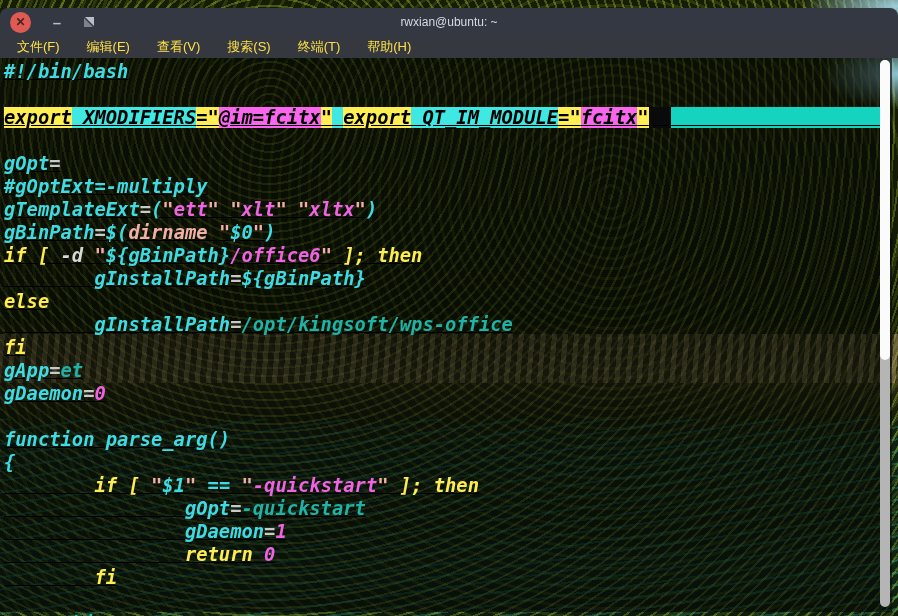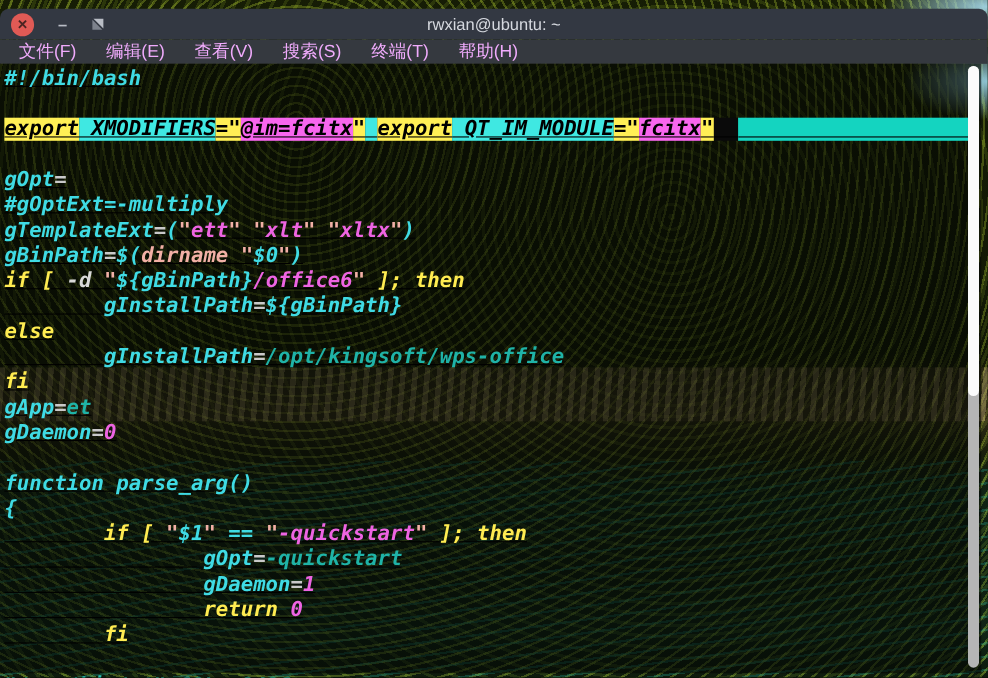--- a/index.html
+++ b/index.html
@@ -26,25 +26,25 @@
     background:#333842;border-radius:8px 8px 0 0;display:flex;align-items:center;}
   .win-btn{display:flex;align-items:center;justify-content:center;}
   .close-btn{width:21px;height:21px;border-radius:50%;background:#e05a55;margin-left:10px;
     color:#4a2321;font-size:12px;font-weight:bold;line-height:1;}
   .min-btn{width:22px;height:21px;margin-left:15px;color:#b9bdc5;font-size:15px;font-weight:bold;}
   .max-btn{width:10px;height:10px;margin-left:16px;position:relative;}
   .max-btn:before{content:"";position:absolute;right:0;top:0;border-style:solid;
     border-width:0 9px 9px 0;border-color:transparent #b9bdc5 transparent transparent;}
   .max-btn:after{content:"";position:absolute;left:0;bottom:0;border-style:solid;
     border-width:9px 0 0 9px;border-color:transparent transparent transparent #7d828c;}
-  .title-text{position:absolute;left:0;right:0;text-align:center;color:#d6d9df;font-size:15px;}
+  .title-text{position:absolute;left:0;right:0;text-align:center;color:#d6d9df;font-size:12px;}
 
   .menubar{position:absolute;left:0;top:36px;width:898px;height:22px;background:#35393f;
     display:flex;align-items:center;padding-left:10px;box-sizing:border-box;}
-  .menu-item{color:#f0abfc;font-size:16px;padding:0 7px;margin-right:13px;white-space:nowrap;}
+  .menu-item{color:#fde047;font-size:13px;padding:0 7px;margin-right:13px;white-space:nowrap;}
 
   
   .content{position:absolute;left:0;top:58px;width:892px;height:554px;
     background:rgba(4,7,4,0.60);}
   .screen{position:absolute;left:4px;top:2px;
     font-family:"DejaVu Sans Mono","Liberation Mono",monospace;
     font-size:18.8px;font-weight:bold;font-style:italic;
     line-height:23px;white-space:pre;}
   .line{height:23px;text-decoration:underline;}
   .statusbar{position:absolute;left:4px;top:531px;width:884px;height:23px;

